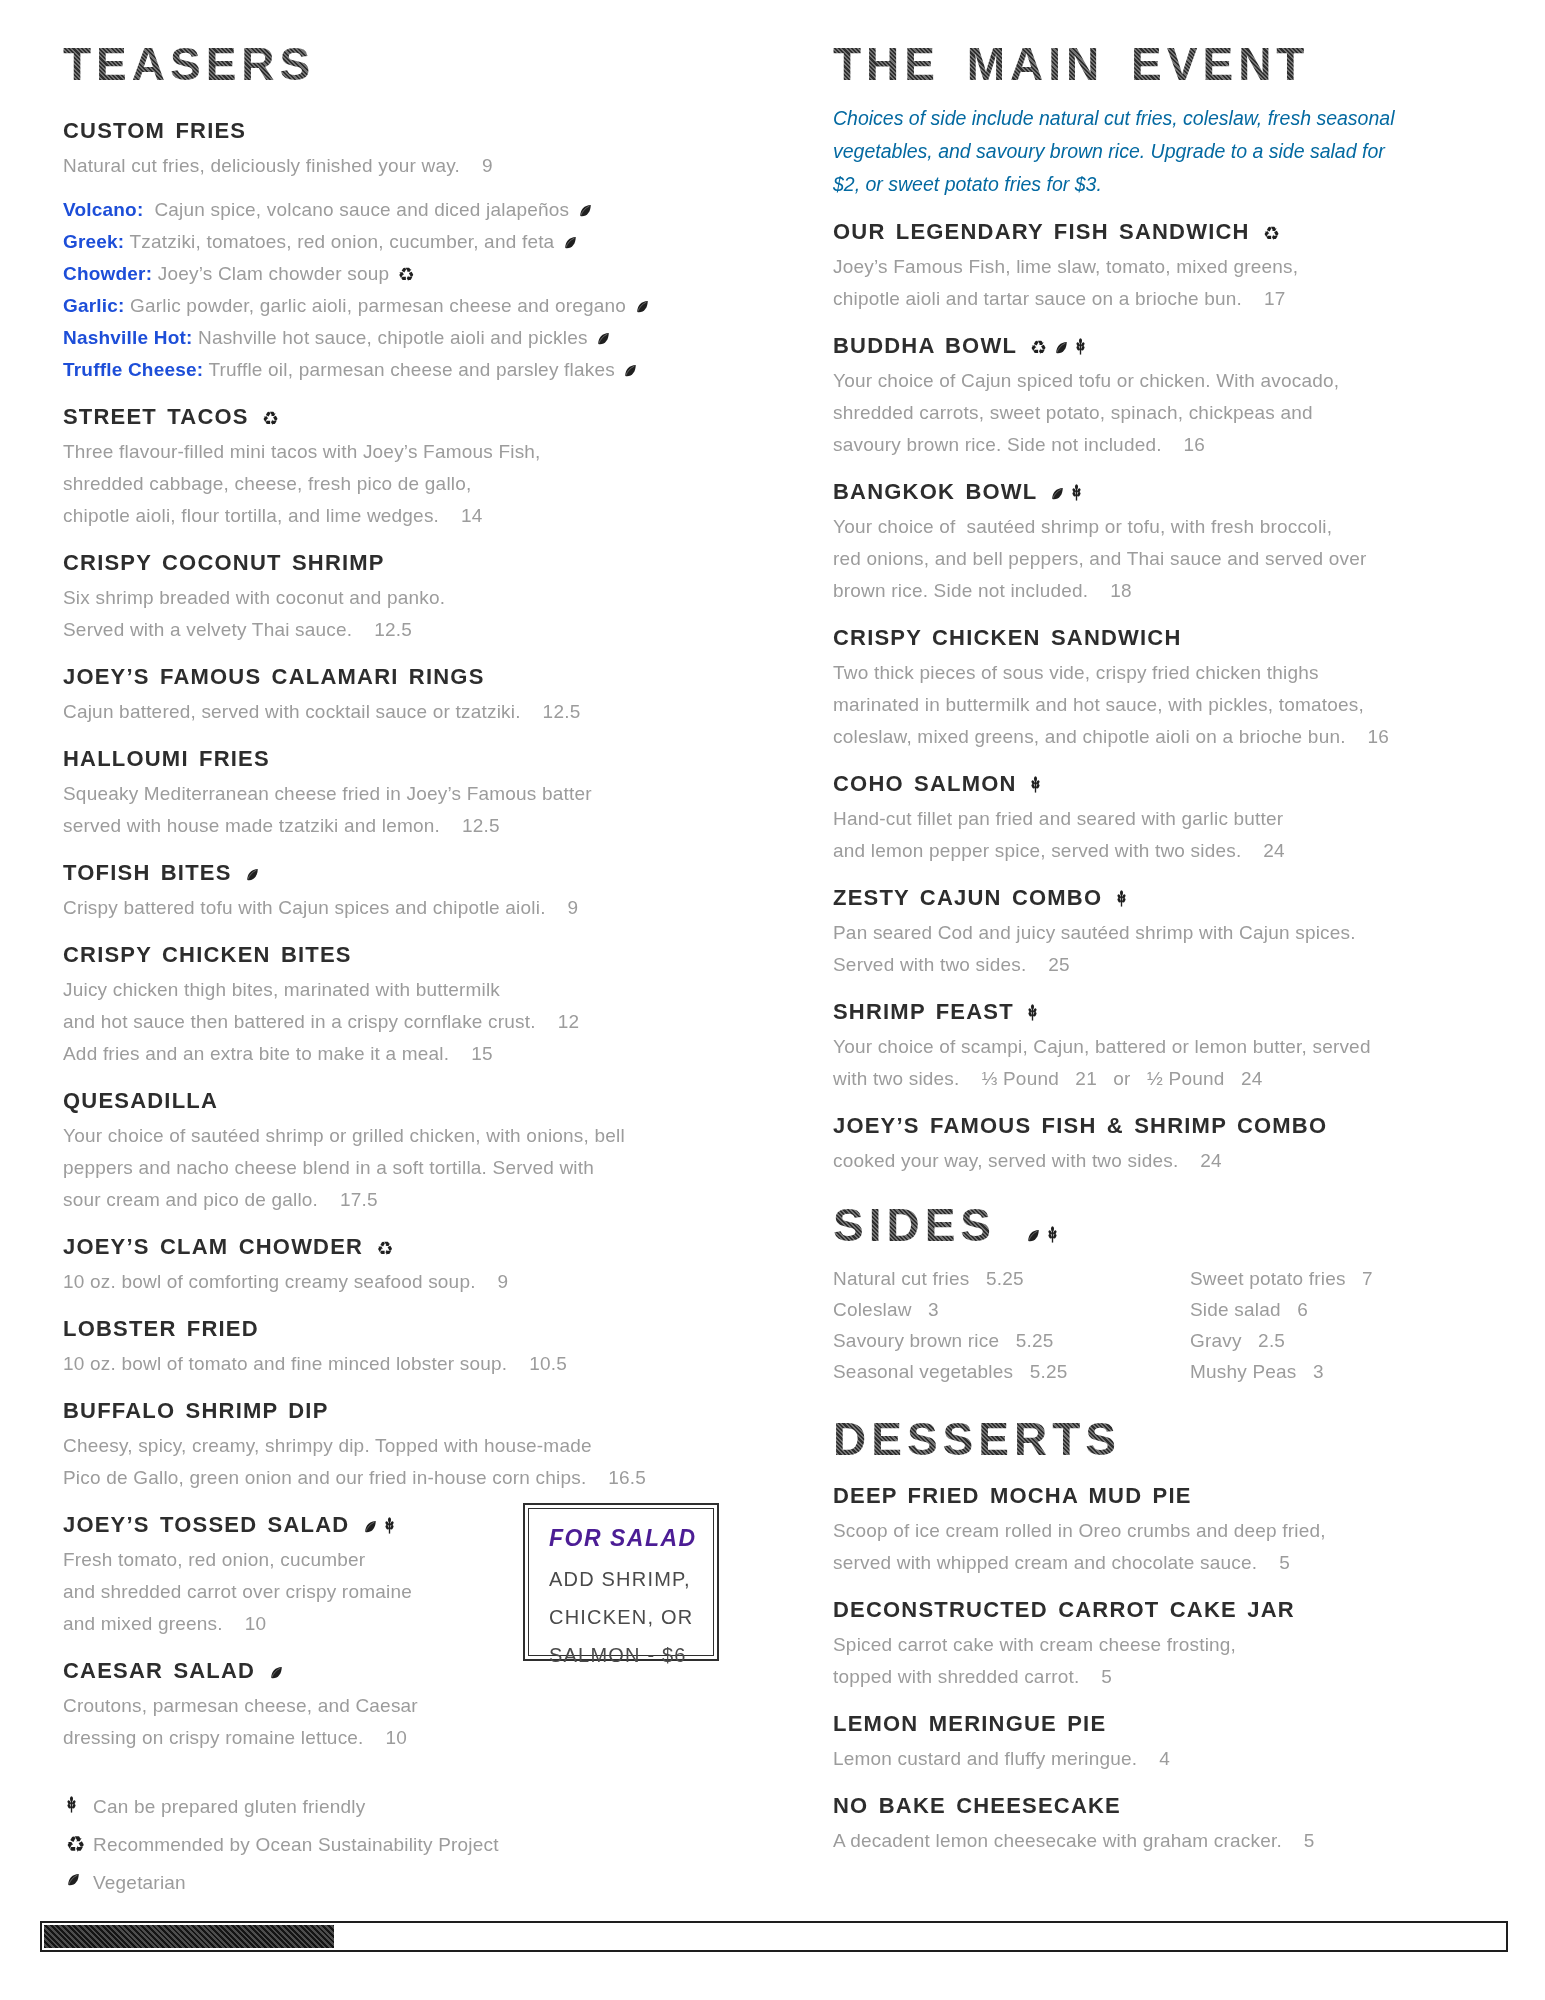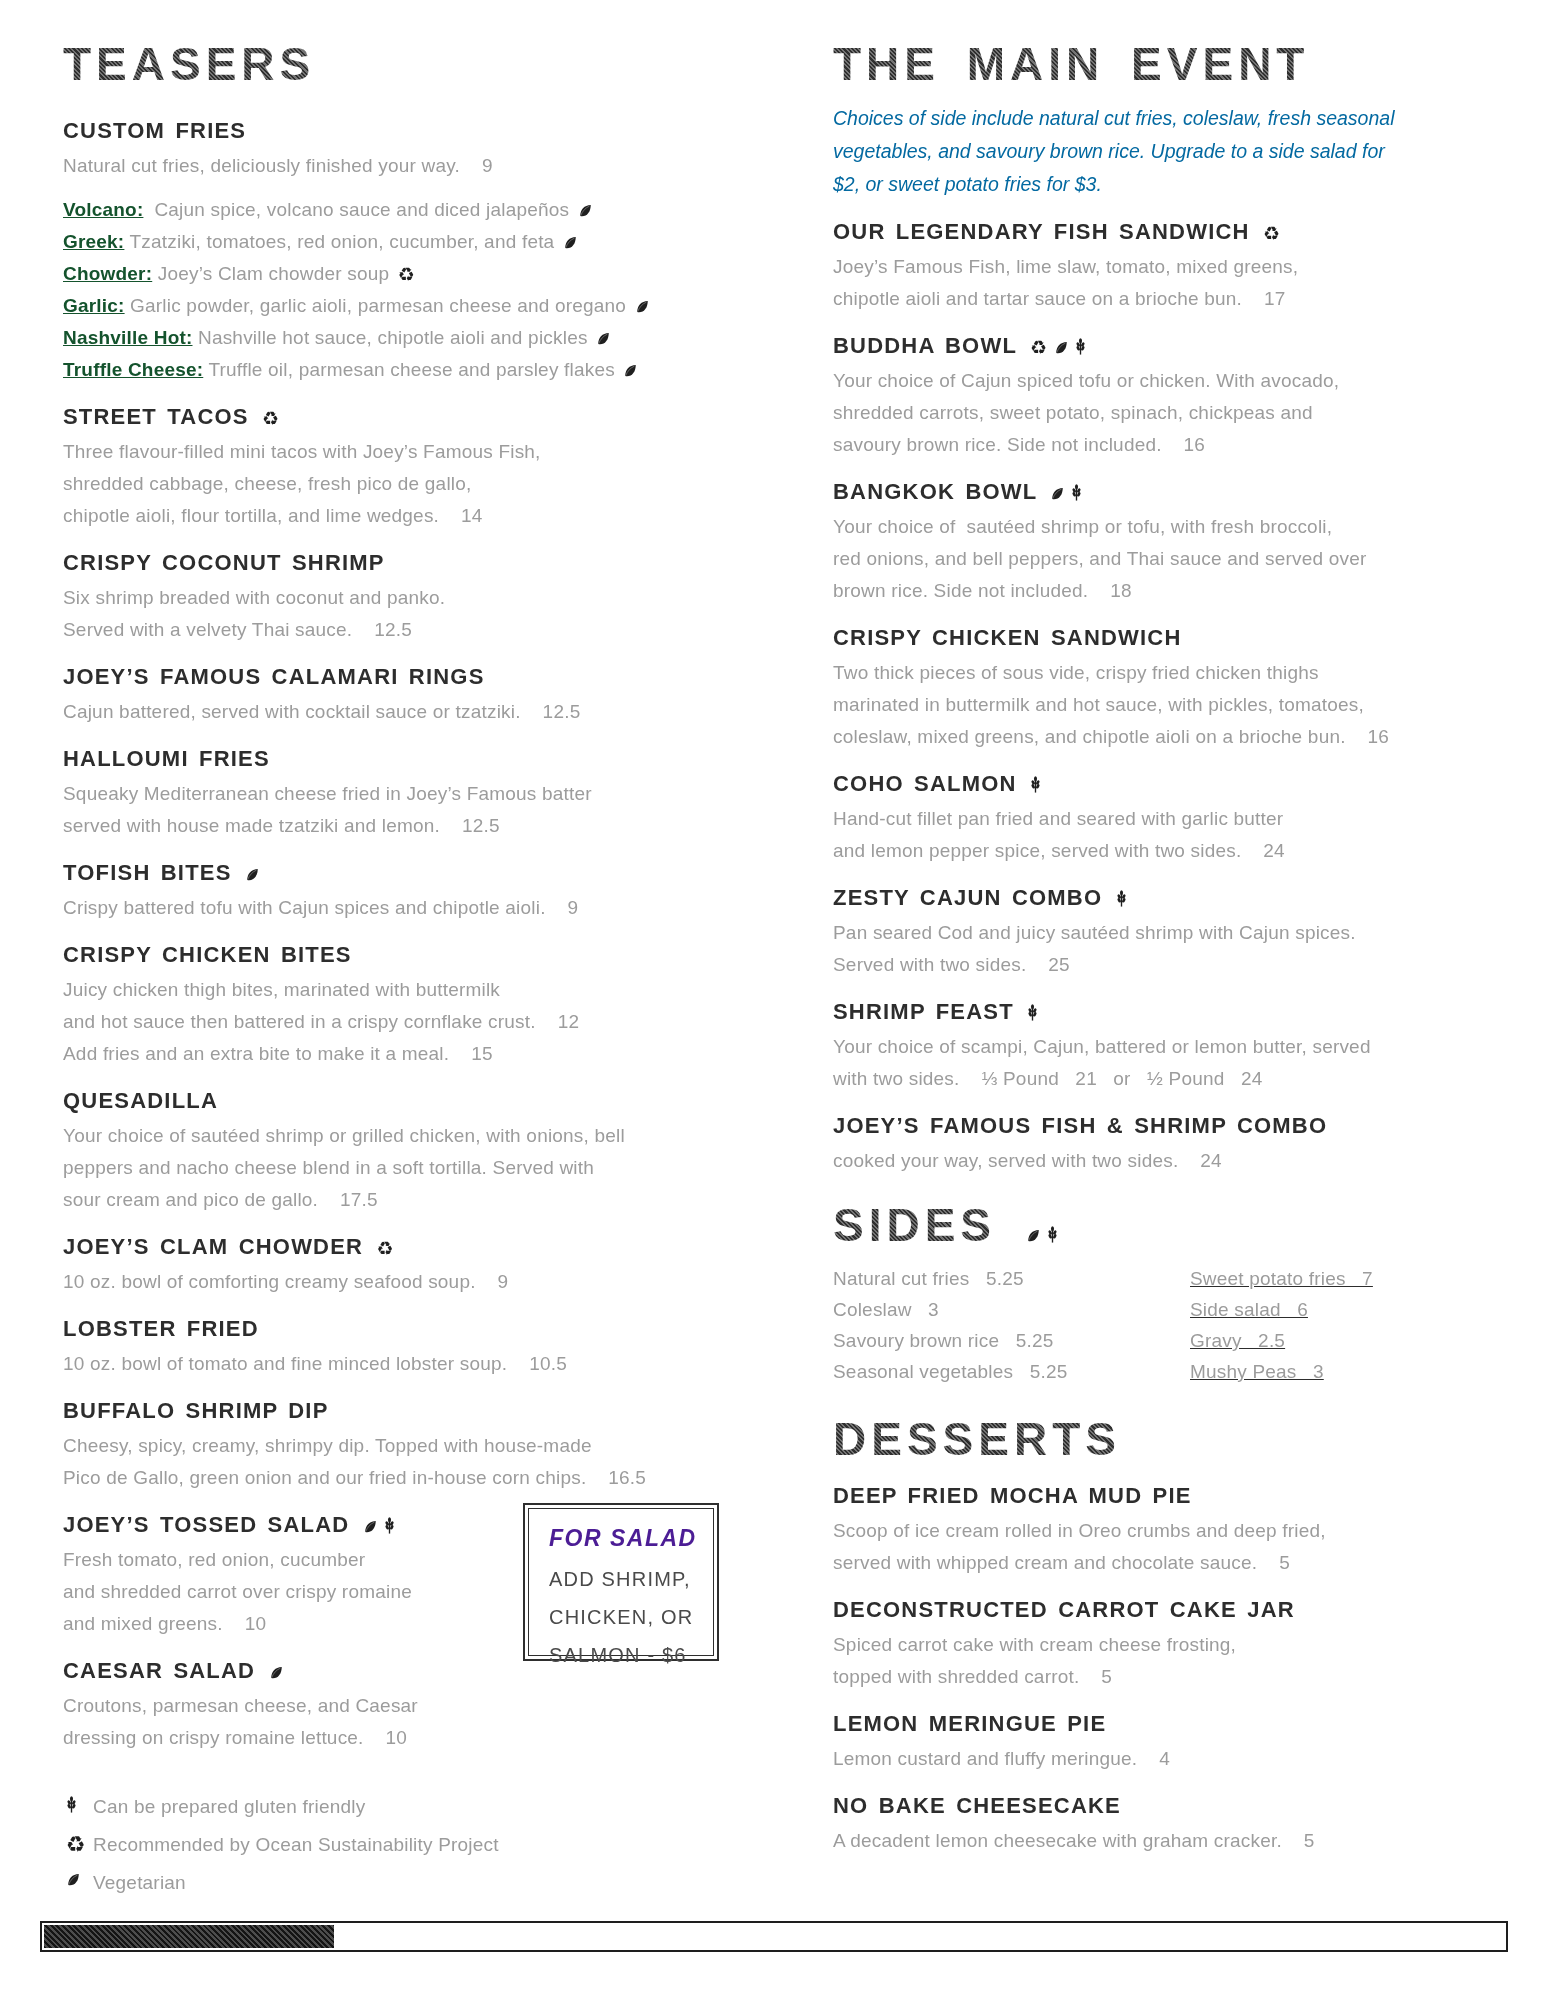--- a/index.html
+++ b/index.html
@@ -25,25 +25,25 @@
   .intro-line{font-style:italic;font-size:19.5px;line-height:33px;color:#0369a1;white-space:pre;font-weight:300;}
   .item{margin-top:16px;}
   .item-title{
     font-size:22px;line-height:30px;font-weight:700;letter-spacing:1.2px;word-spacing:3px;
     color:#2d2d2d;margin:0 0 4px 0;white-space:pre;
   }
   .desc-line,.variant-line,.side-line{
     font-size:19px;line-height:32px;font-weight:300;color:#9c9c9c;white-space:pre;letter-spacing:.2px;
   }
   .variants{margin-top:12px;}
-  .lead{font-weight:700;color:#14532d;text-decoration:underline;}
+  .lead{font-weight:700;color:#1d4ed8;}
   .sides{margin-top:22px;}
   .sides-cols{display:flex;margin-top:10px;}
   .sides-col1{width:357px;flex:0 0 auto;}
-  .sides-col2{flex:1;text-decoration:underline;}
+  .sides-col2{flex:1;}
   .side-line{line-height:31px;}
   .desserts{margin-top:26px;}
   .desserts .big-title{margin-bottom:6px;}
   .legend{margin-top:42px;}
   .legend-row{display:flex;align-items:flex-start;height:38px;}
   .legend-icon{width:30px;flex:0 0 auto;display:flex;align-items:center;}
   .legend-text{font-size:19px;font-weight:300;color:#9c9c9c;letter-spacing:.2px;}
   .mi{display:inline-block;vertical-align:-2px;margin:0 3px;line-height:1;}
   .mi svg{display:block;}
   .icon-recycle{font-family:"DejaVu Sans",sans-serif;font-size:19px;color:#1f1f1f;font-style:normal;vertical-align:-1px;}

